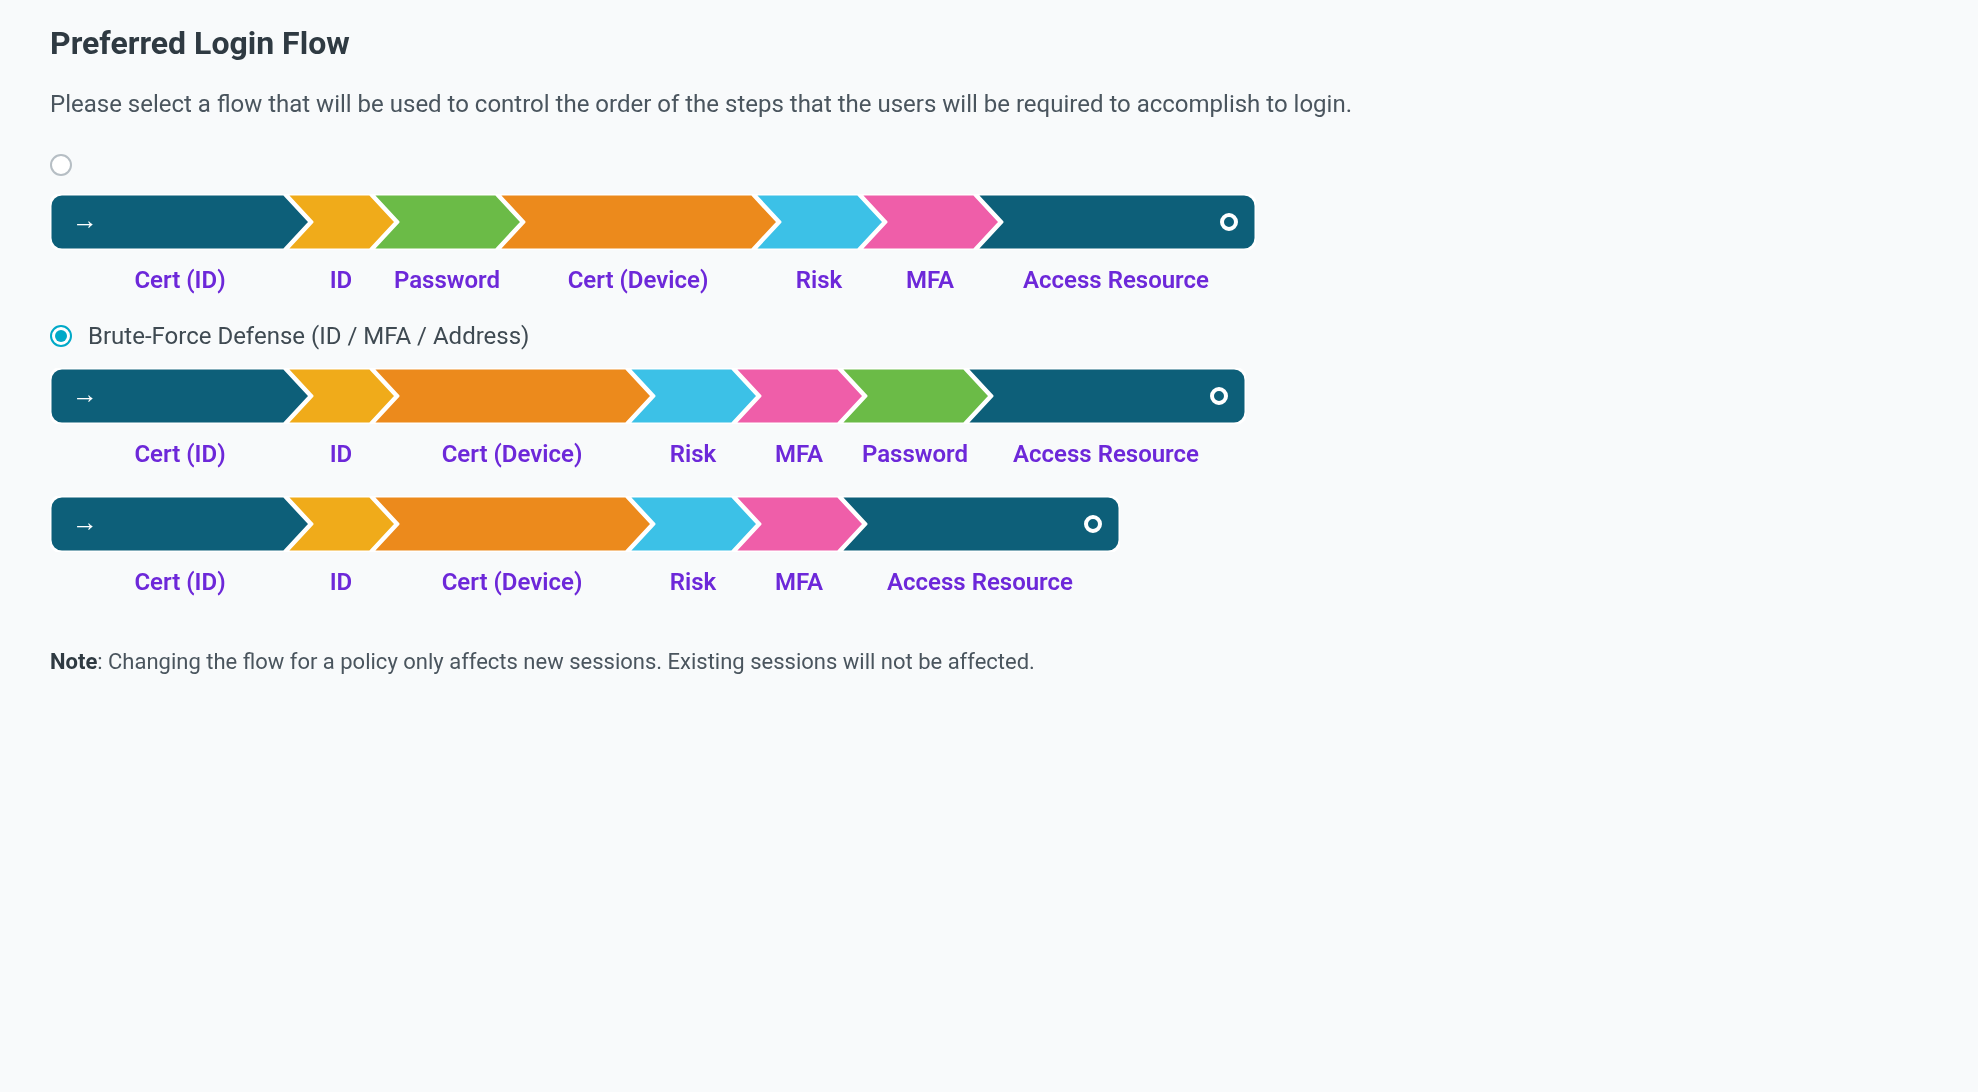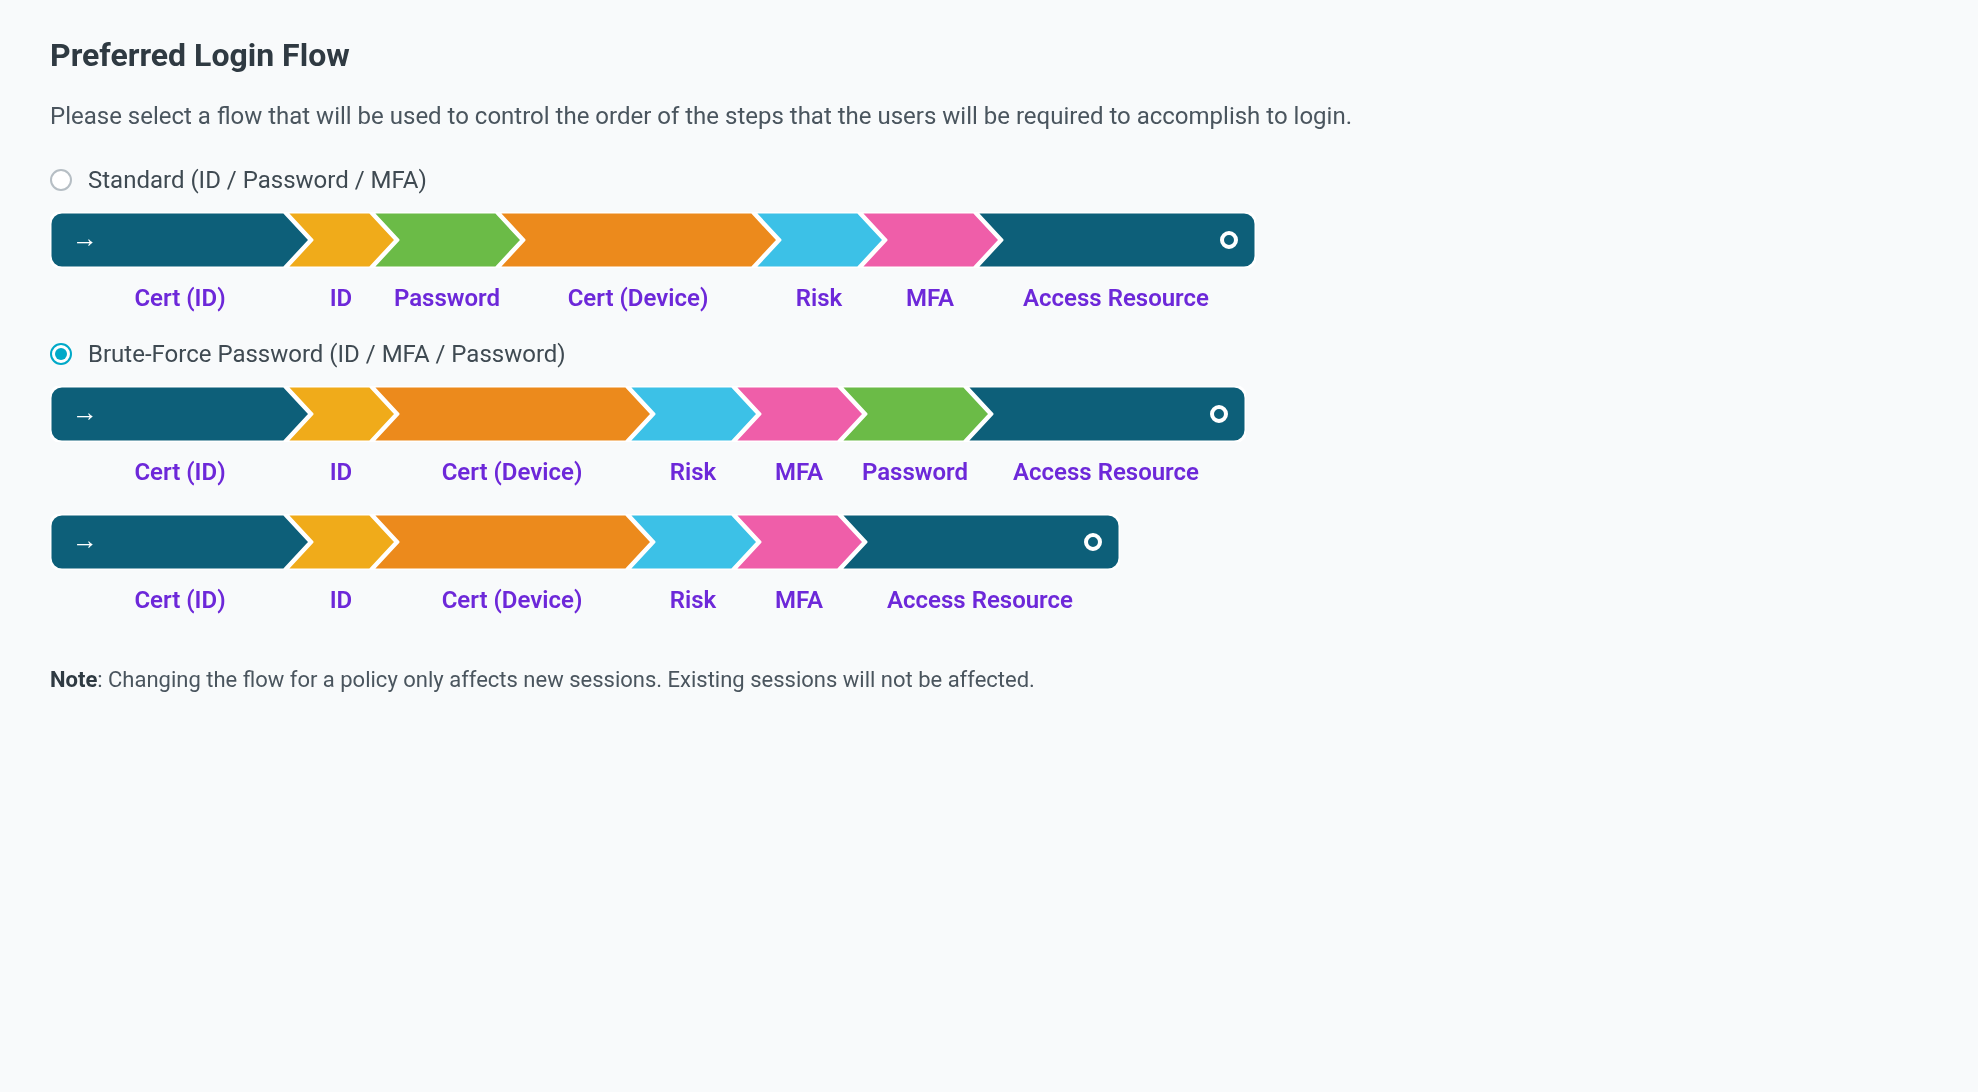--- a/index.html
+++ b/index.html
@@ -2,21 +2,21 @@
 <html><head>
 <meta charset="utf-8">
 <style>
   * { box-sizing: border-box; margin: 0; padding: 0; }
   html, body {
     font-family: -apple-system, BlinkMacSystemFont, "Segoe UI", Roboto, "Helvetica Neue", Arial, sans-serif;
     background: #f8fafb;
     color: #3f4a52;
   }
   .page {
-    padding: 36px 50px;
+    padding: 24px 50px;
     max-width: 1978px;
   }
   .title {
     font-size: 32px;
     font-weight: 700;
     color: #2f3a42;
     margin-bottom: 28px;
   }
   .desc {
     font-size: 24px;
@@ -123,21 +123,20 @@
 <body>
 
 <div class="page">
   <h1 class="title">Preferred Login Flow</h1>
   <p class="desc">Please select a flow that will be used to control the order of the steps that the users will be required to accomplish to login.</p>
 
   <div id="options">
       <div class="option">
         <div class="option-header">
           <span class="radio"></span>
-          <span class="option-label">Standard (ID / Password / MFA)</span>
         </div>
         <div class="flow">
           <div class="step-wrap">
             <div class="chev">
               <svg width="260" height="56" viewBox="0 0 260 56">
                 <path d="M 12,0 H 234 L 260,28 L 234,56 H 12 A 12,12 0 0 1 0,44 V 12 A 12,12 0 0 1 12,0 Z" fill="#0d5f79" stroke="#fff" stroke-width="3" stroke-linejoin="round"></path>
               </svg>
               <span class="start-arrow">→</span>
             </div>
             <div class="step-label">Cert (ID)</div>
@@ -189,21 +188,21 @@
               </svg>
               <span class="end-circle"></span>
             </div>
             <div class="step-label">Access Resource</div>
           </div>
         </div>
       </div>
       <div class="option">
         <div class="option-header">
           <span class="radio selected"></span>
-          <span class="option-label">Brute-Force Password (ID / MFA / Password)</span>
+          <span class="option-label">Brute-Force Defense (ID / MFA / Address)</span>
         </div>
         <div class="flow">
           <div class="step-wrap">
             <div class="chev">
               <svg width="260" height="56" viewBox="0 0 260 56">
                 <path d="M 12,0 H 234 L 260,28 L 234,56 H 12 A 12,12 0 0 1 0,44 V 12 A 12,12 0 0 1 12,0 Z" fill="#0d5f79" stroke="#fff" stroke-width="3" stroke-linejoin="round"></path>
               </svg>
               <span class="start-arrow">→</span>
             </div>
             <div class="step-label">Cert (ID)</div>

